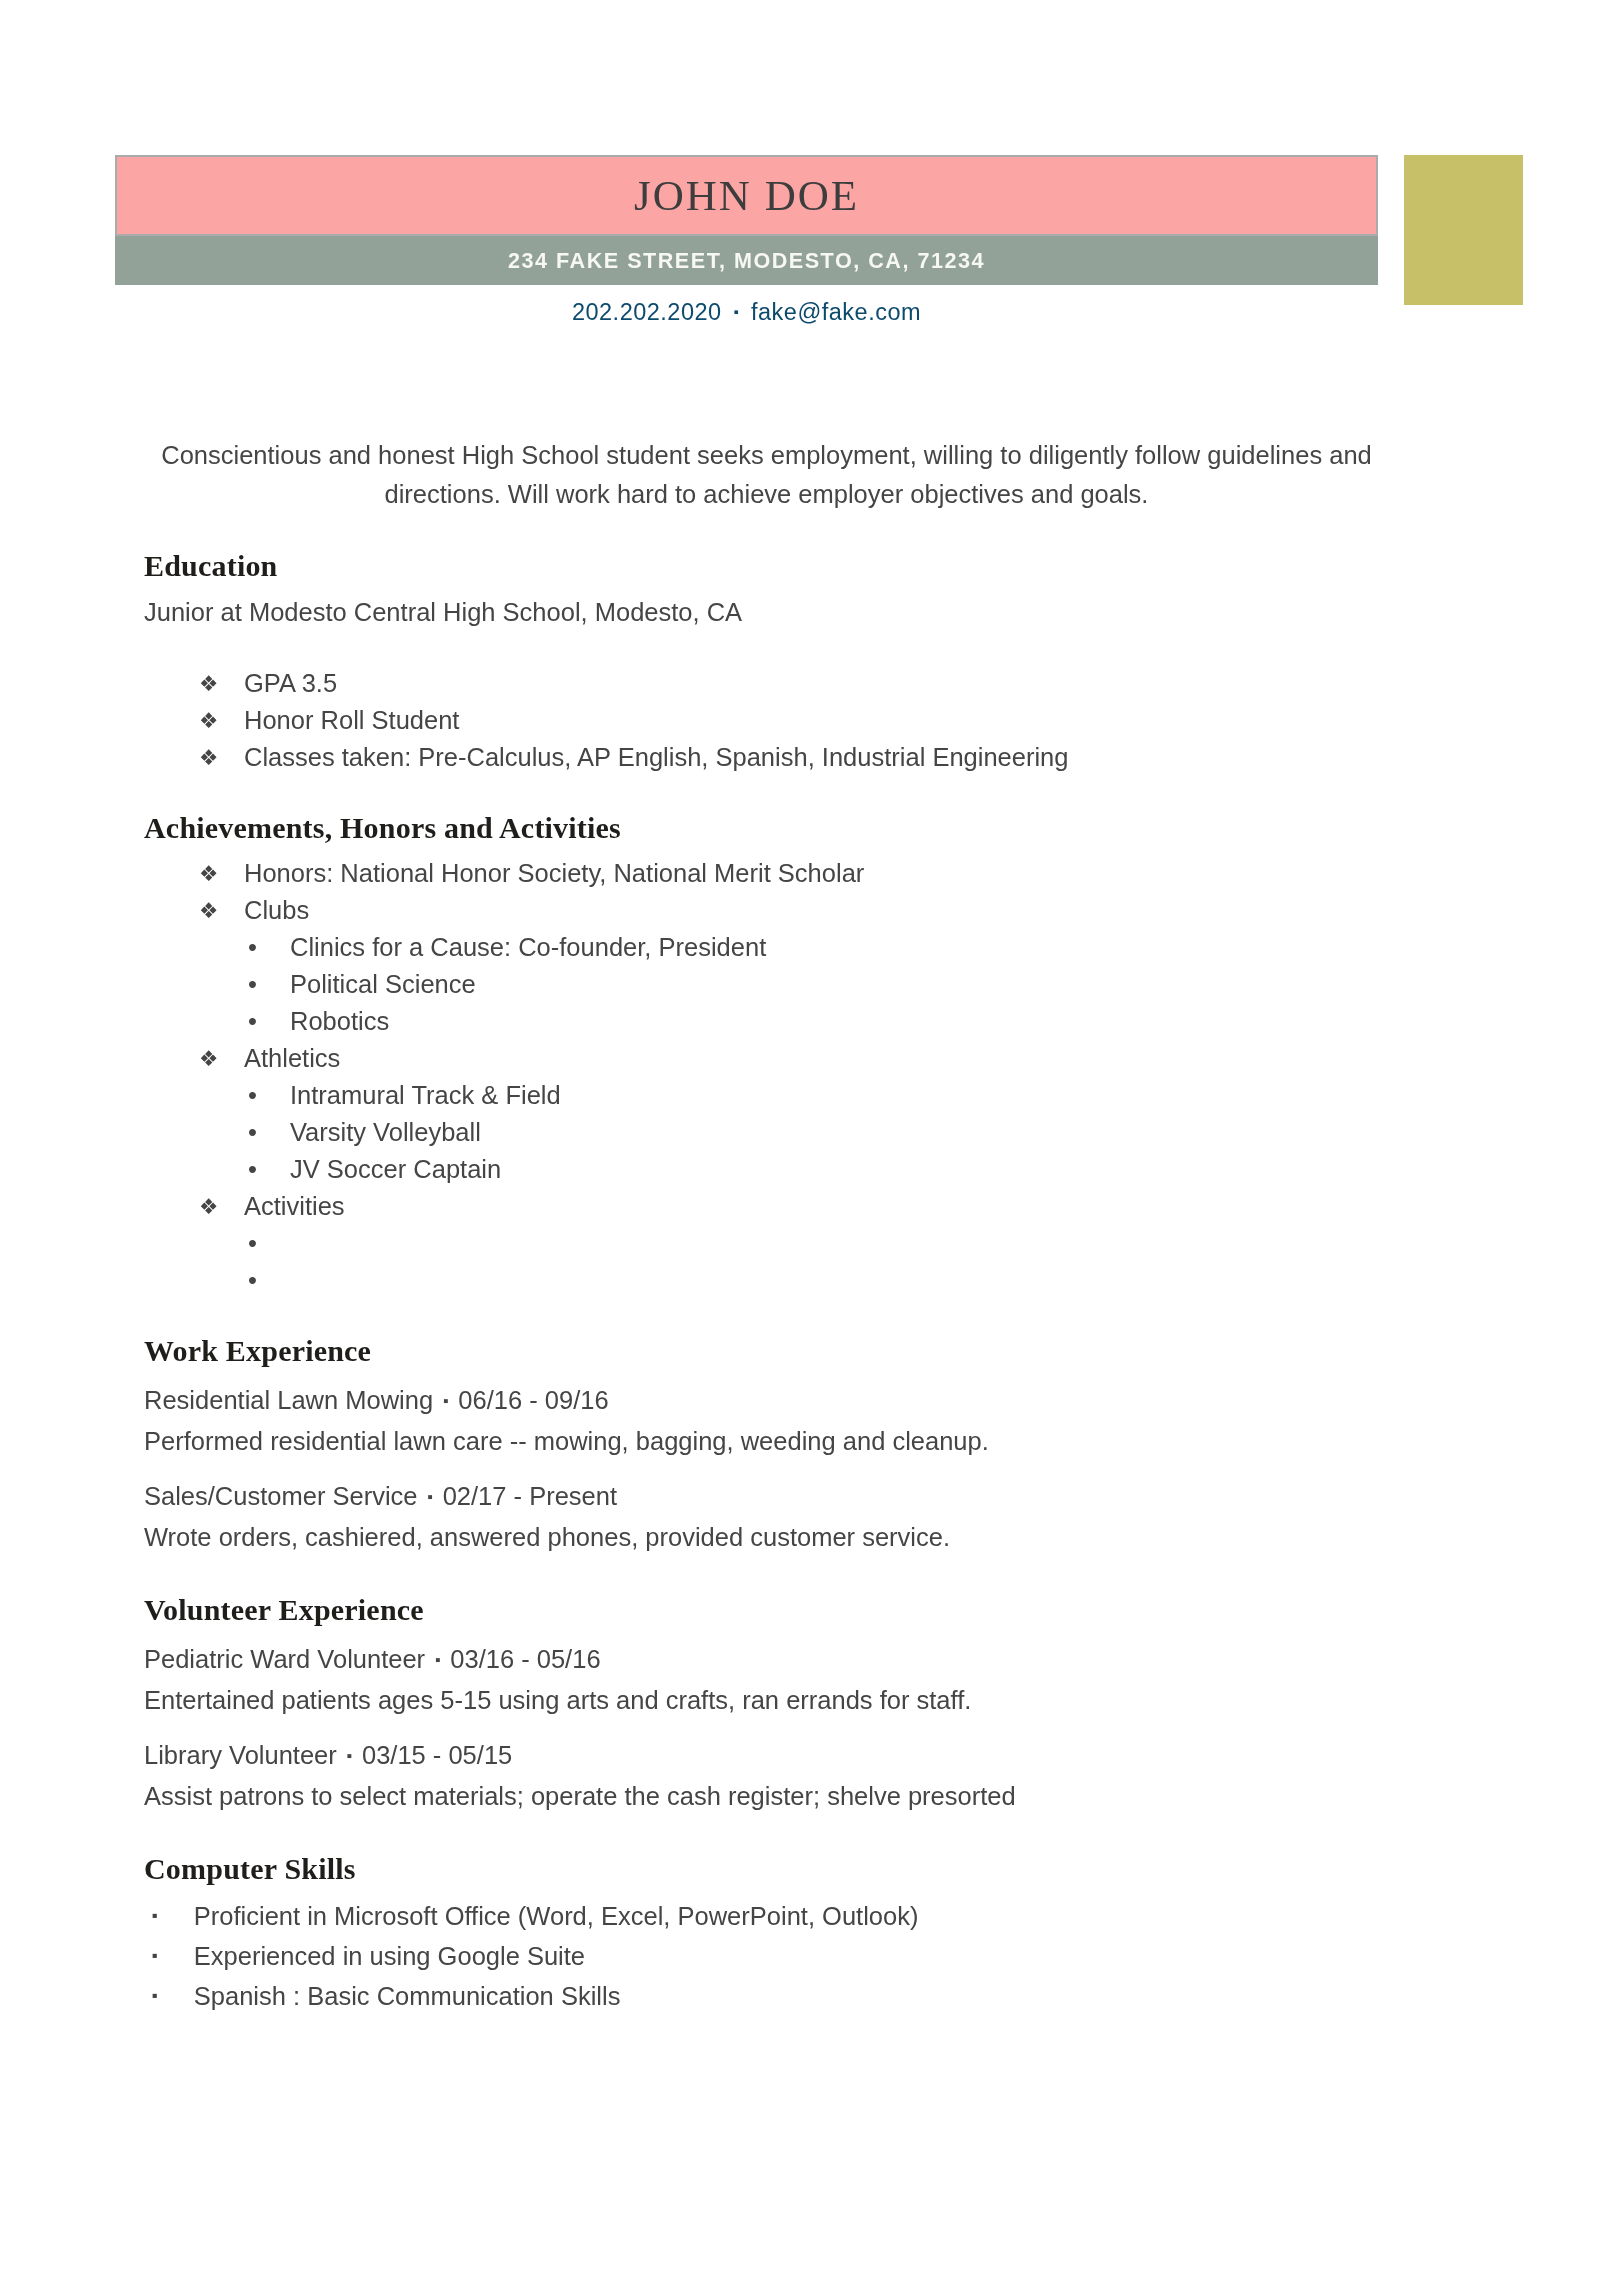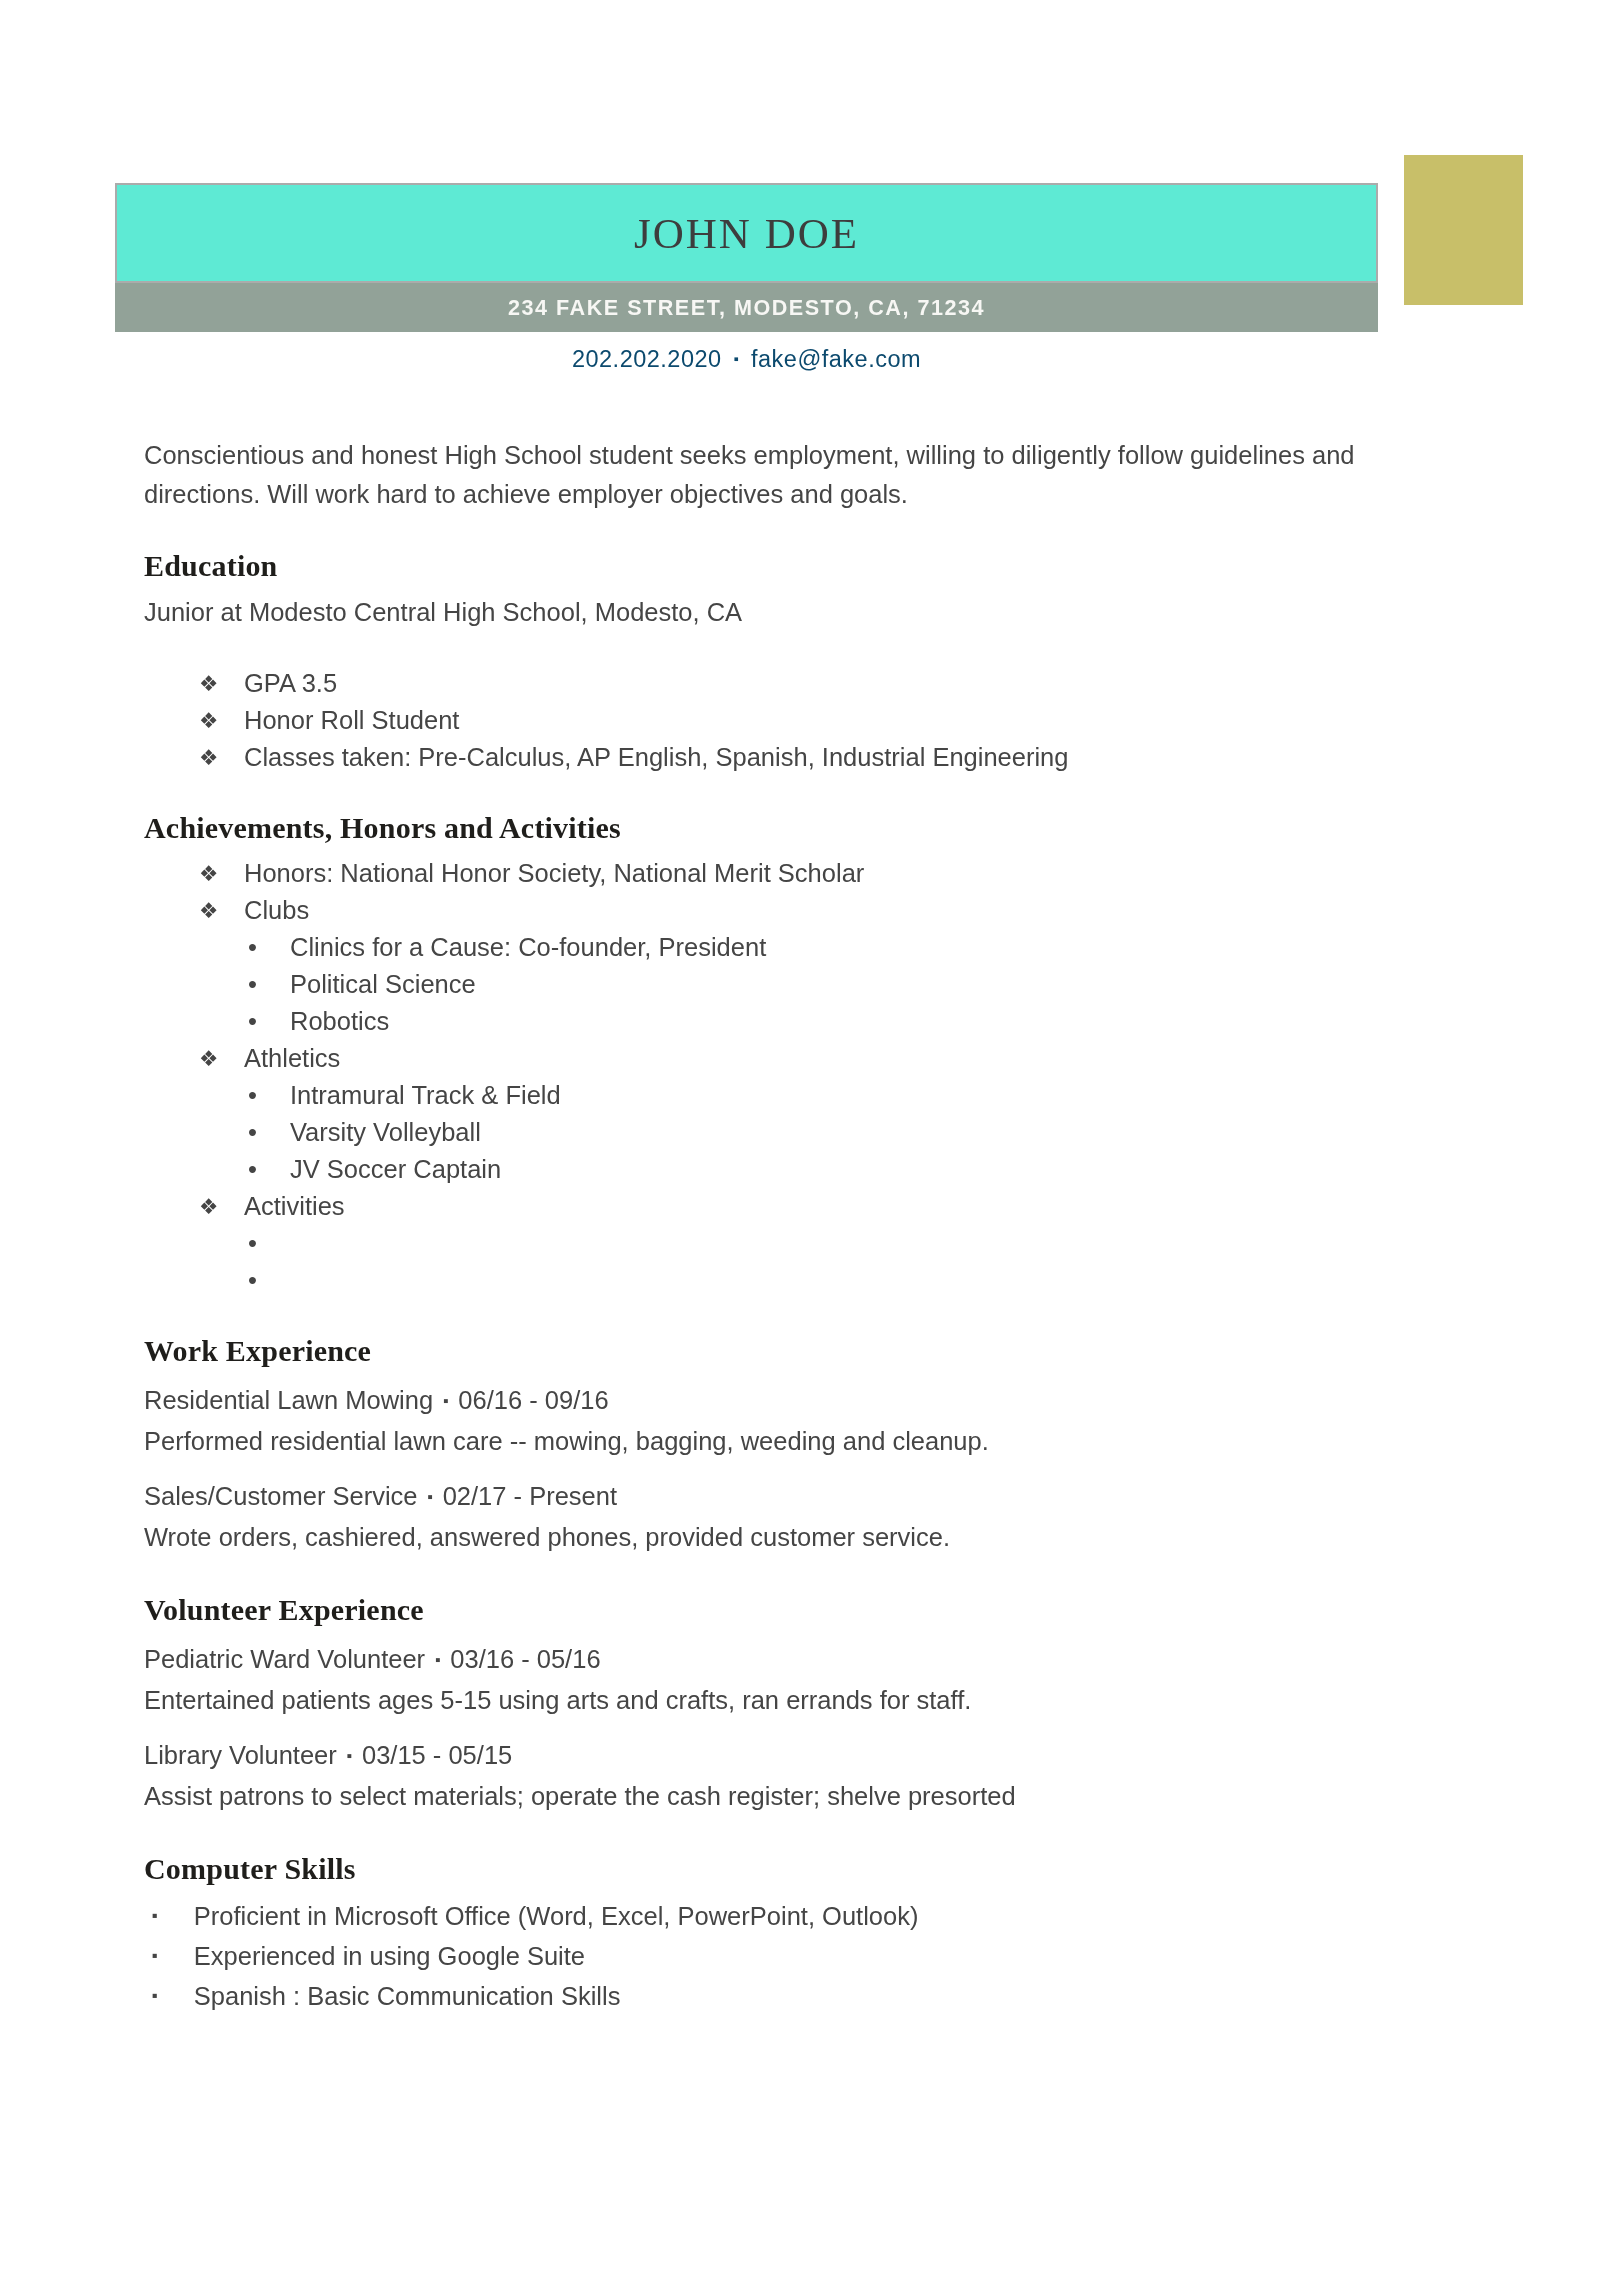--- a/index.html
+++ b/index.html
@@ -15,27 +15,26 @@
   }
 
   
   .header {
     position: absolute;
     left: 115px;
     top: 155px;
     width: 1263px;
   }
   .name-box {
-    height: 100px;
+    height: 81px;
     border: 2px solid #ababab;
-    background: #5eead4;
+    background: #fca5a5;
     display: flex;
     align-items: center;
     justify-content: center;
-    margin-top: 28px;
   }
   .name-box h1 {
     margin: 0;
     font-family: "Liberation Serif", "DejaVu Serif", serif;
     font-weight: 400;
     font-size: 43px;
     letter-spacing: 2px;
     color: #3d3d3d;
   }
   .address-band {
@@ -69,21 +68,21 @@
   }
 
   
   .resume-body {
     position: absolute;
     top: 436px;
     left: 144px;
     width: 1245px;
     font-size: 25.5px;
   }
-  .summary { margin: 0; line-height: 39px; }
+  .summary { margin: 0; line-height: 39px; text-align: center; }
 
   h2 {
     font-family: "Liberation Serif", "DejaVu Serif", serif;
     font-size: 30px;
     font-weight: 700;
     color: #1f1e1b;
     margin: 35px 0 9.8px 0;
     letter-spacing: 0.2px;
   }
   .plain { margin: 0; line-height: 39px; }

